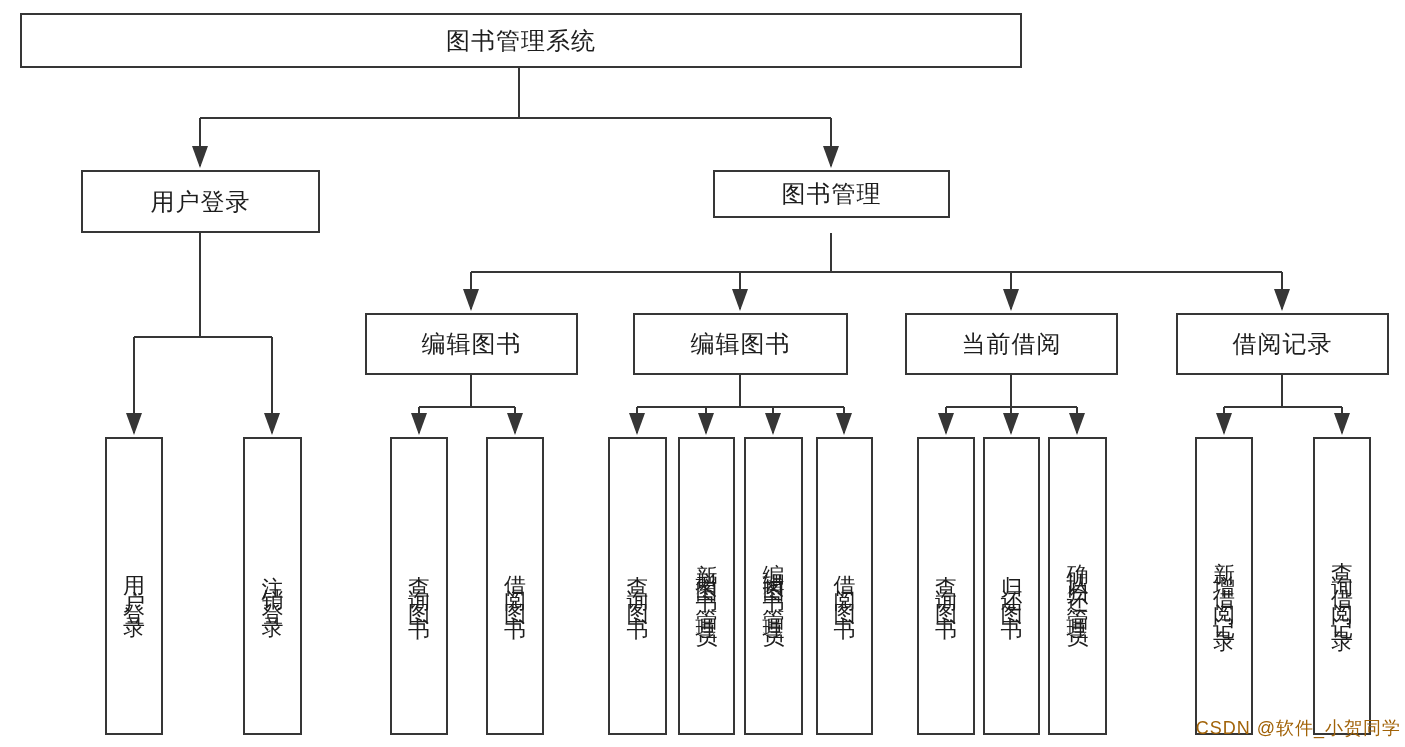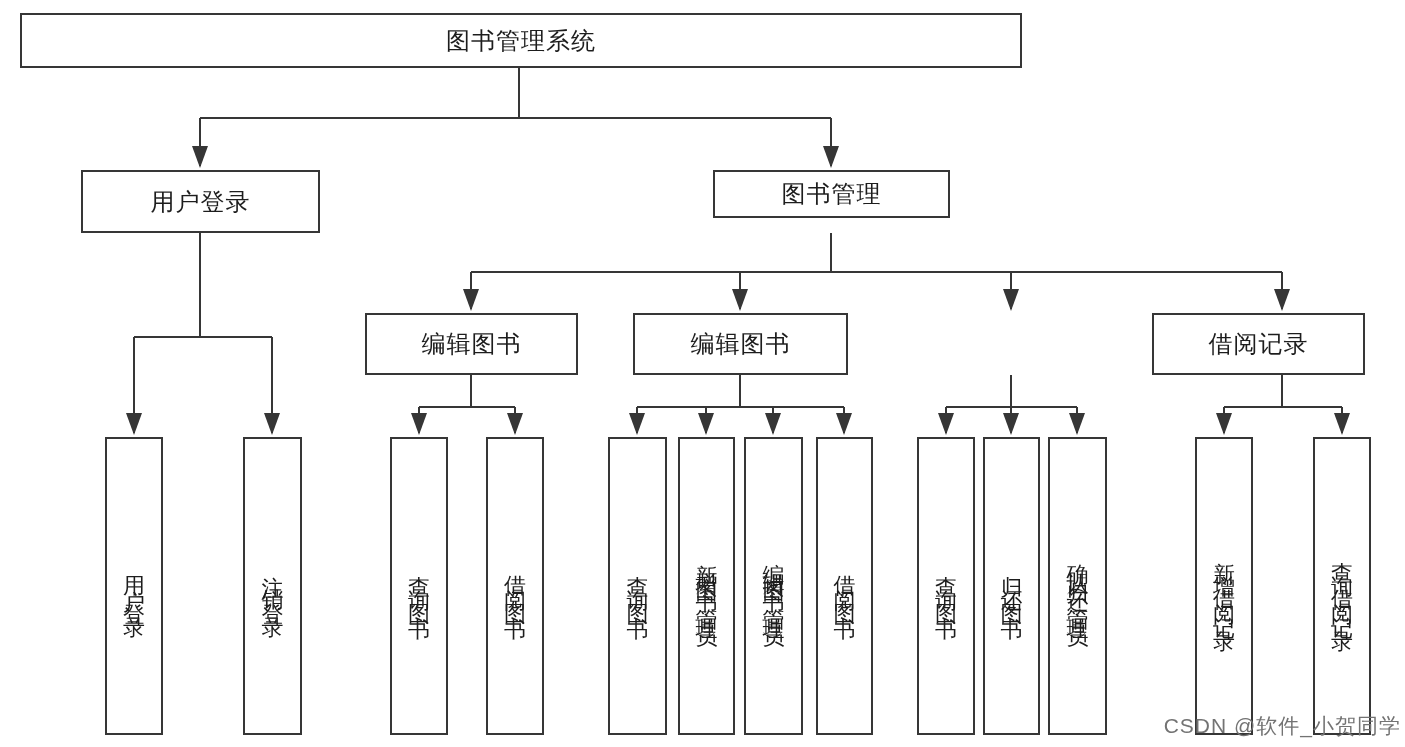--- a/index.html
+++ b/index.html
@@ -39,22 +39,22 @@
     line-height:1;
   }
   .vbox .label.tight{
     letter-spacing:9px;
   }
   #watermark{
     position:absolute;
     right:4px;
     bottom:7px;
     z-index:3;
-    font-size:21px;
-    color:#737373;
+    font-size:18px;
+    color:#a16207;
     letter-spacing:1px;
     white-space:nowrap;
   }
 </style>
 </head>
 <body>
 
 <div id="stage">
 
   <svg id="connectors" viewBox="0 0 1405 747" xmlns="http://www.w3.org/2000/svg">
@@ -117,21 +117,24 @@
   <div class="node hbox" style="left:713px;top:170px;width:237px;height:48px;">
     <span class="label">图书管理</span>
   </div>
 
   <div class="node hbox" style="left:365px;top:313px;width:213px;height:62px;">
     <span class="label">编辑图书</span>
   </div>
   <div class="node hbox" style="left:633px;top:313px;width:215px;height:62px;">
     <span class="label">编辑图书</span>
   </div>
-  <div class="node hbox" style="left:1152px;top:313px;width:213px;height:62px;">
+  <div class="node hbox" style="left:905px;top:313px;width:213px;height:62px;">
+    <span class="label">当前借阅</span>
+  </div>
+  <div class="node hbox" style="left:1176px;top:313px;width:213px;height:62px;">
     <span class="label">借阅记录</span>
   </div>
 
   <div class="node vbox" style="left:105px;top:437px;width:58px;height:298px;">
     <span class="label">用户登录</span>
   </div>
   <div class="node vbox" style="left:243px;top:437px;width:59px;height:298px;">
     <span class="label">注销登录</span>
   </div>
 

